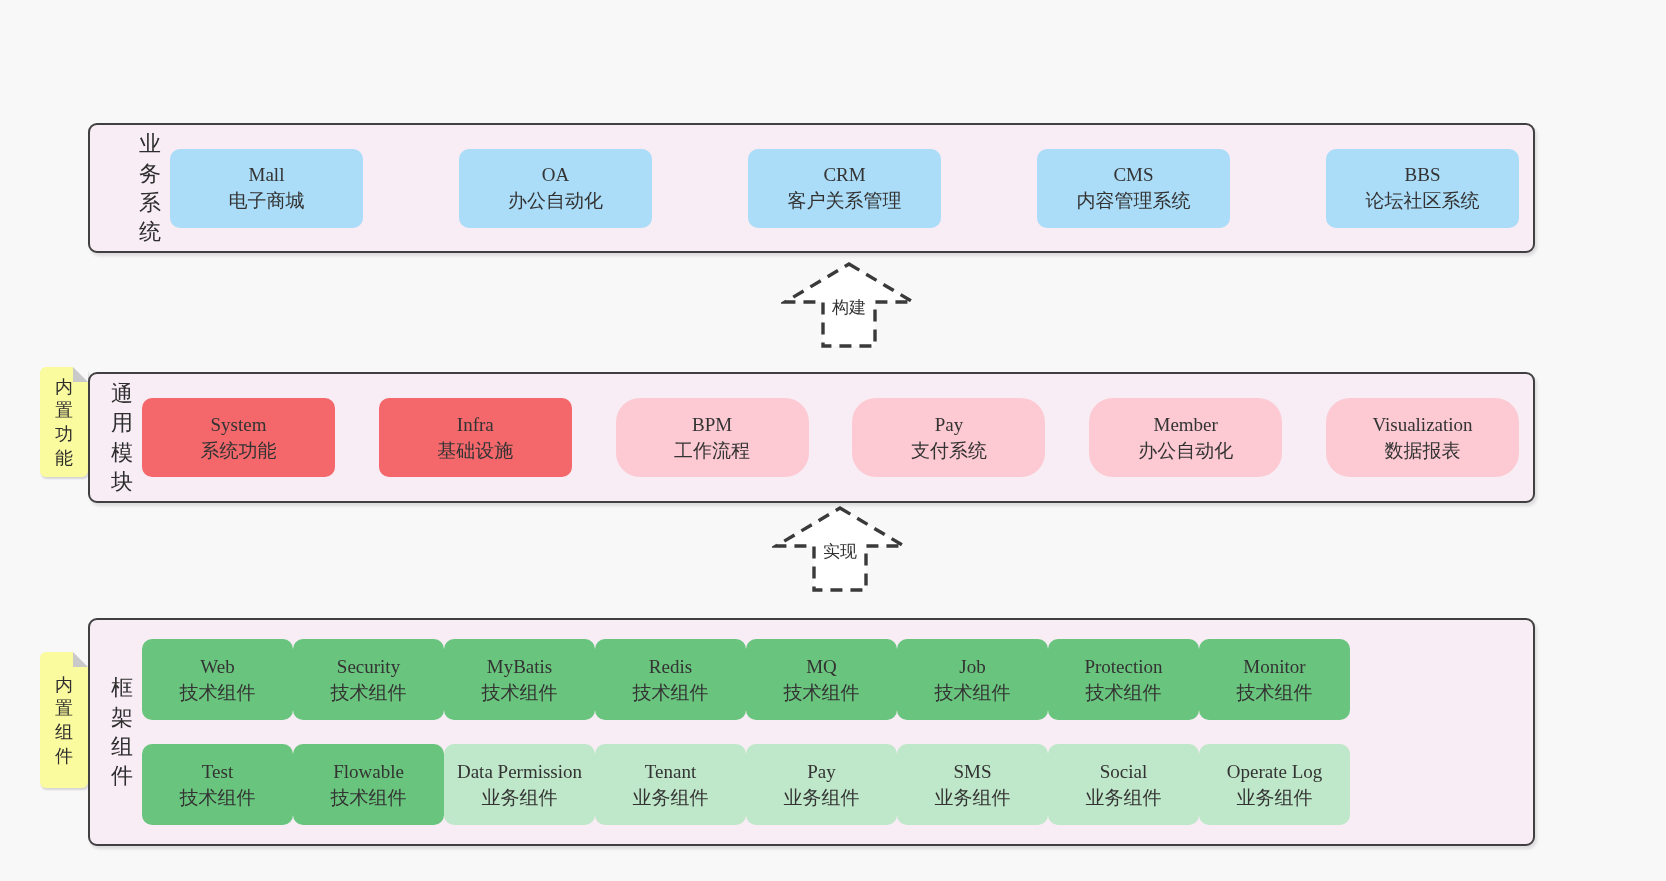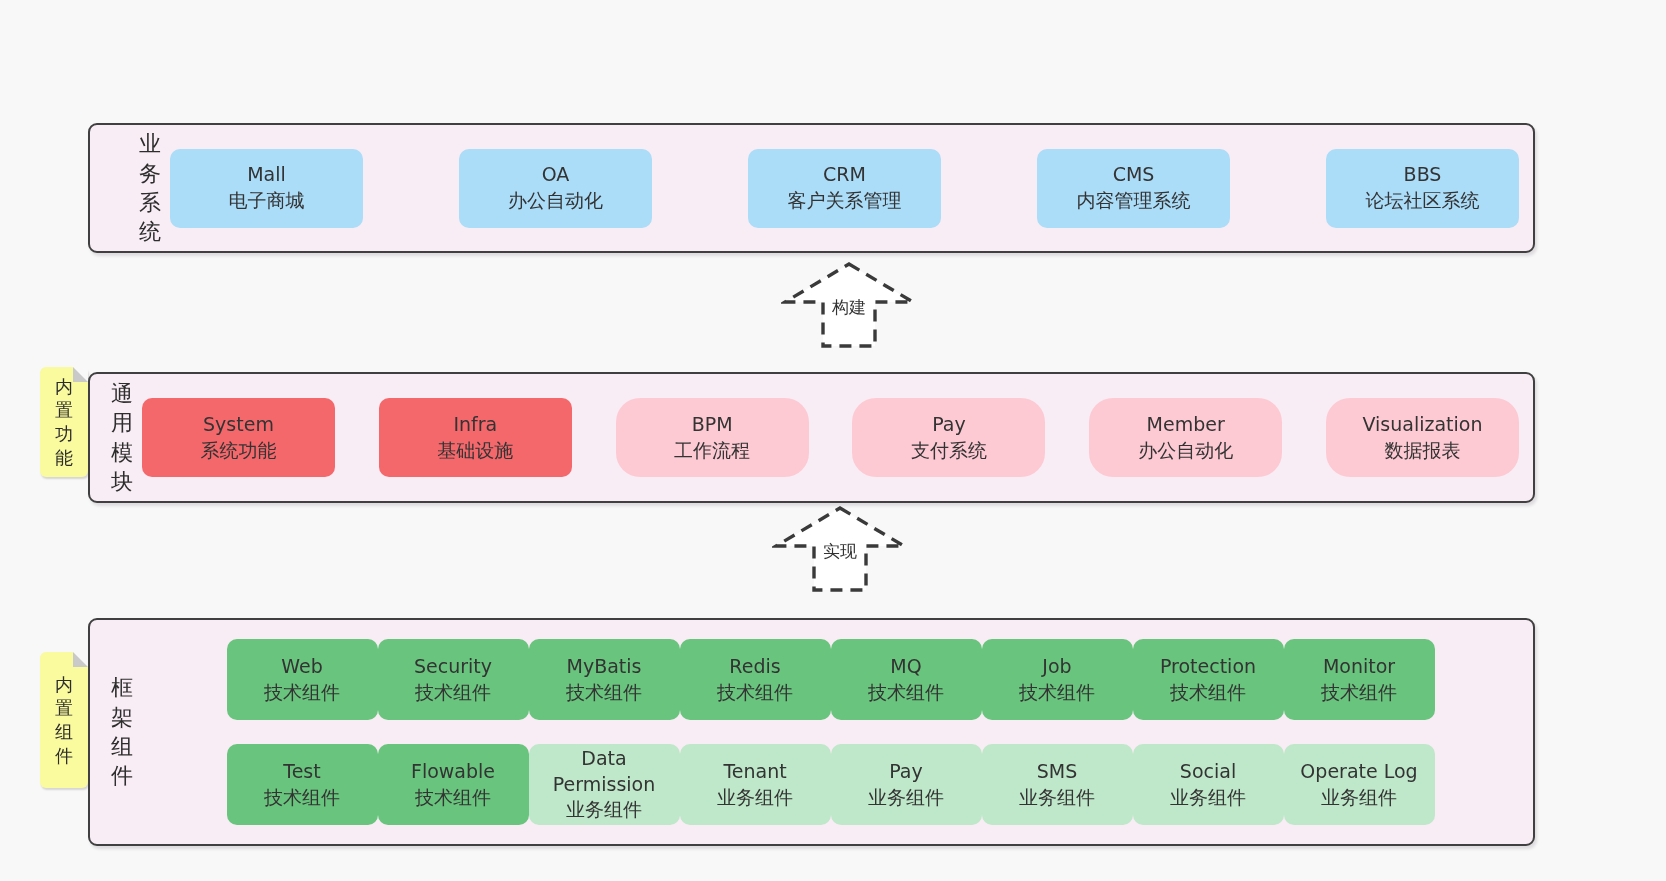--- a/index.html
+++ b/index.html
@@ -38,30 +38,31 @@
     font-size: 22px; line-height: 1.34;
     text-align: center; word-break: break-all;
     color: #2d2d2d;
   }
 
   
   .boxes-6 { flex: 1; display: flex; justify-content: space-between; align-items: center; }
   .boxes-6 .box { width: 193px; height: 79px; }
 
   .rows-2 { flex: 1; display: flex; flex-direction: column; gap: 24px; }
-  .row-8 { display: flex; justify-content: center; }
+  .row-8 { display: flex; justify-content: flex-start; }
   .row-8 .box { width: 151px; height: 81px; }
 
   .box {
     border-radius: 10px;
     display: flex; flex-direction: column;
     align-items: center; justify-content: center;
     text-align: center;
     font-size: 19px; line-height: 1.36;
     padding: 2px 4px;
+    font-family: Liberation Serif, serif;
   }
   .v-blue { background: #abdcf8; }
   .v-red  { background: #f4686c; }
   .v-pink { background: #fdcad3; border-radius: 24px; }
   .v-tech { background: #69c47d; }
   .v-biz  { background: #bfe7c9; }
 
   
   .note {
     position: absolute; left: 40px; width: 48px;

